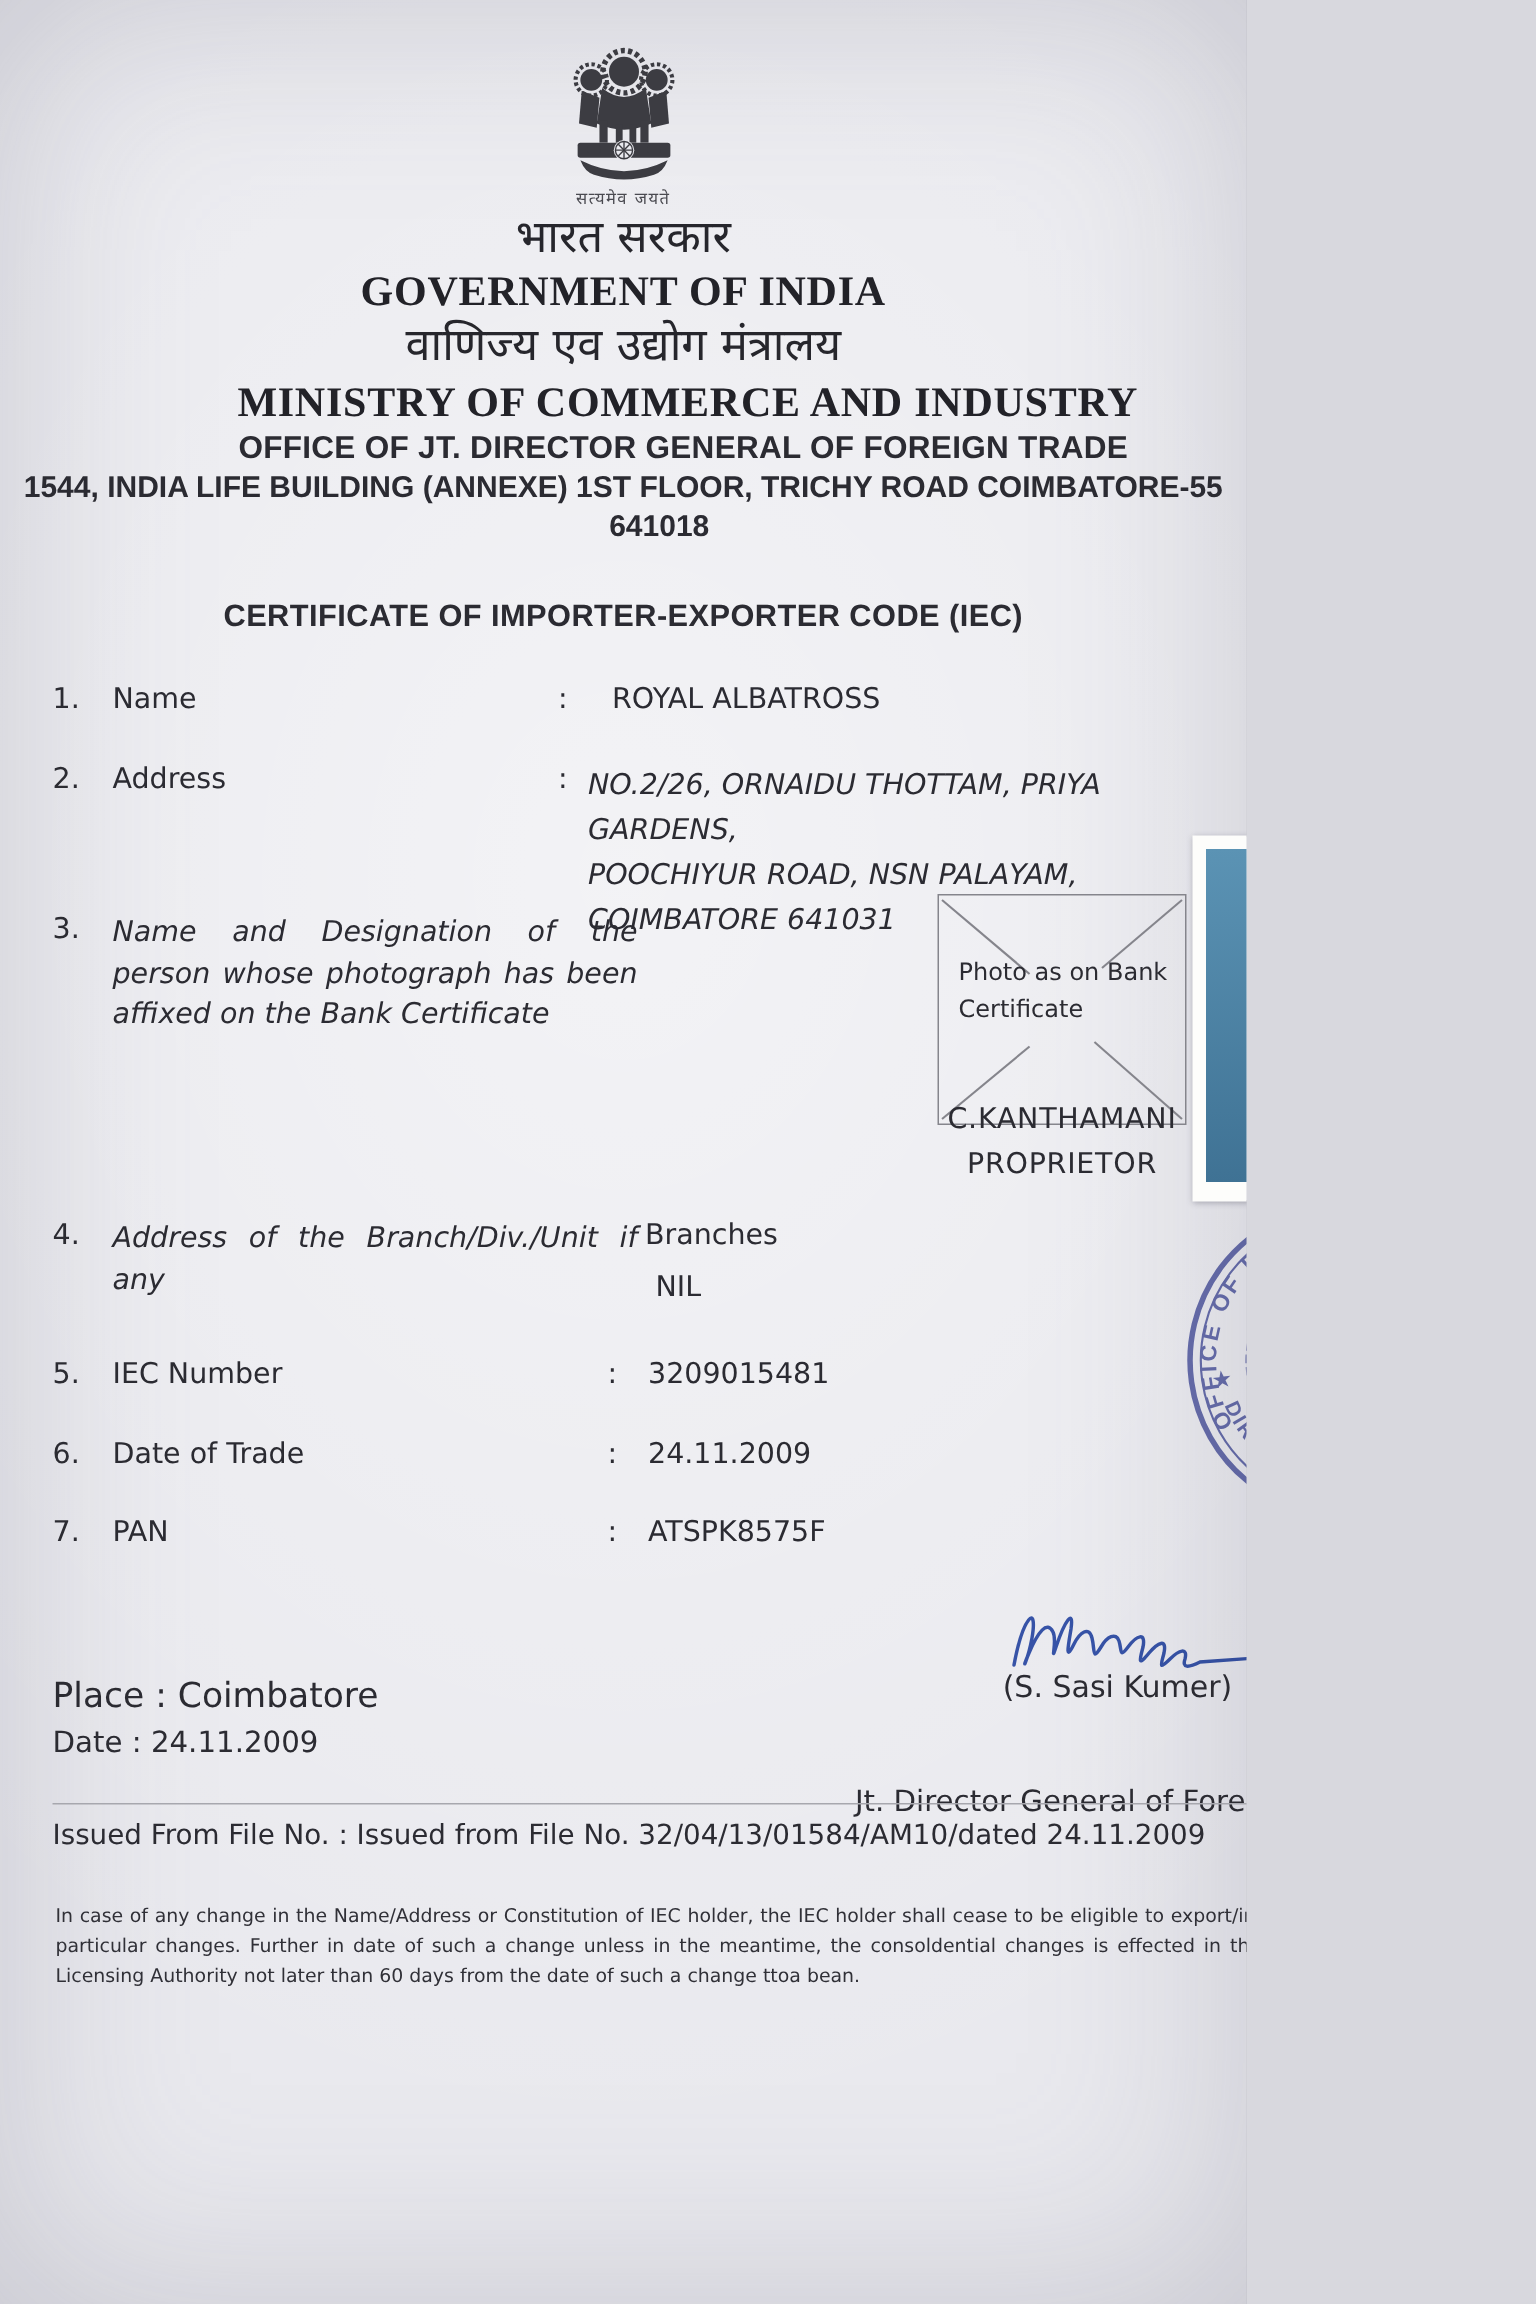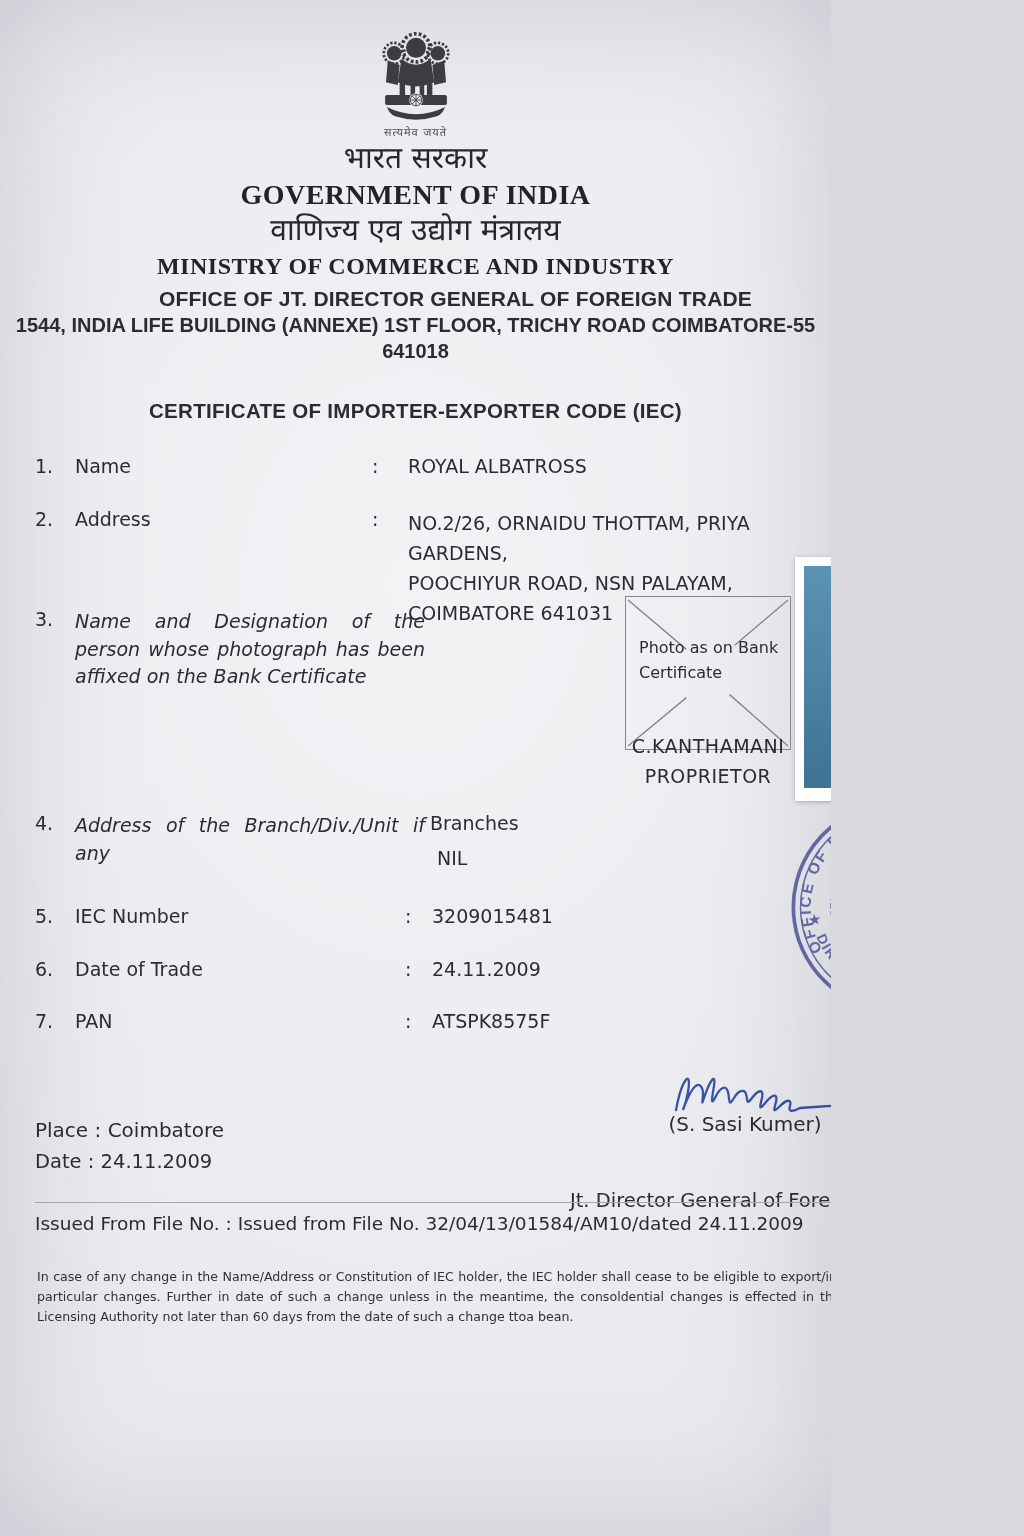--- a/index.html
+++ b/index.html
@@ -21,34 +21,34 @@
   .serifb{font-family:"Liberation Serif",serif;font-weight:bold;}
   .sansb{font-family:"Liberation Sans",sans-serif;font-weight:bold;}
   .hindi{font-family:"DejaVu Sans","Liberation Sans",sans-serif;}
 
   
   .emblem-wrap{left:50%;transform:translateX(-50%);top:26px;width:118px;height:100px;color:#3c3c42;}
   .motto{top:124px;font-size:11px;letter-spacing:1px;color:#4a4a50;}
   .govt-hindi{top:136px;font-size:30px;color:#26262c;}
   .govt-eng{top:179px;font-size:28px;letter-spacing:0.5px;color:#222228;}
   .min-hindi{top:208px;font-size:30px;color:#26262c;}
-  .min-eng{top:253px;font-size:24px;letter-spacing:0.5px;color:#222228;}
+  .min-eng{top:253px;font-size:28px;letter-spacing:0.5px;color:#222228;margin-left:43px;}
   .office{top:287px;font-size:21px;letter-spacing:0.2px;padding-left:40px;}
   .addr1{top:314px;font-size:20px;}
-  .addr2{top:340px;font-size:20px;}
+  .addr2{top:340px;font-size:20px;margin-left:24px;}
   .cert-title{top:399px;font-size:20.5px;letter-spacing:0.3px;}
 
   
   .frow{position:absolute;left:0;width:100%;font-size:19px;color:#2b2b32;}
   .fno{position:absolute;left:35px;}
   .flabel{position:absolute;left:75px;}
   .flabel-block{position:absolute;left:75px;width:350px;line-height:27.5px;text-align:justify;font-style:italic;}
   .fcolon{position:absolute;left:372px;}
   .fvalue{position:absolute;left:408px;}
-  .fvalue-ml{position:absolute;left:408px;line-height:30px;}
+  .fvalue-ml{position:absolute;left:392px;line-height:30px;font-style:italic;}
   .fcolon2{position:absolute;left:405px;}
   .fvalue2{position:absolute;left:432px;}
   .fvaltitle{position:absolute;left:430px;}
   .fvalnil{position:absolute;left:437px;top:35px;}
   #f1{top:455px}#f2{top:508px}#f3{top:608px}#f4{top:812px}#f5{top:905px}#f6{top:958px}#f7{top:1010px}
 
   
   .photo-box{left:625px;top:574px;width:166px;height:154px;border:1.5px solid #85858c;box-sizing:border-box;margin-top:22px;}
   .photo-box svg{position:absolute;left:0;top:0;width:100%;height:100%;}
   .photo-box-text{position:absolute;left:13px;top:38px;font-size:16px;line-height:25px;color:#2b2b32;}
@@ -63,21 +63,21 @@
   
   .stamp{left:779px;top:789px;width:236px;height:236px;opacity:0.82;transform:rotate(-8deg);mix-blend-mode:multiply;}
   .stamp svg{width:100%;height:100%;}
   .stamp text{fill:#4f58a6;}
 
   
   .signature{left:660px;top:1060px;width:260px;height:66px;mix-blend-mode:multiply;}
   .sig-name{left:555px;top:1112px;width:380px;text-align:center;font-size:20px;}
   .sig-desig{left:525px;top:1143px;width:440px;text-align:center;font-size:19.5px;margin-top:46px;}
 
-  .place-line{left:35px;top:1118px;font-size:20px;}
+  .place-line{left:35px;top:1118px;font-size:23px;}
   .date-line{left:35px;top:1150px;font-size:19.5px;}
 
   .divider{left:35px;top:1202px;width:955px;height:1px;background:#a7a7ae;}
   .issued-line{left:35px;top:1213px;font-size:18.5px;}
   .fine-print{left:37px;top:1267px;width:950px;font-size:12.6px;line-height:1.58;color:#303037;text-align:justify;}
 </style>
 </head>
 <body>
 
 <svg width="0" height="0" style="position:absolute">

